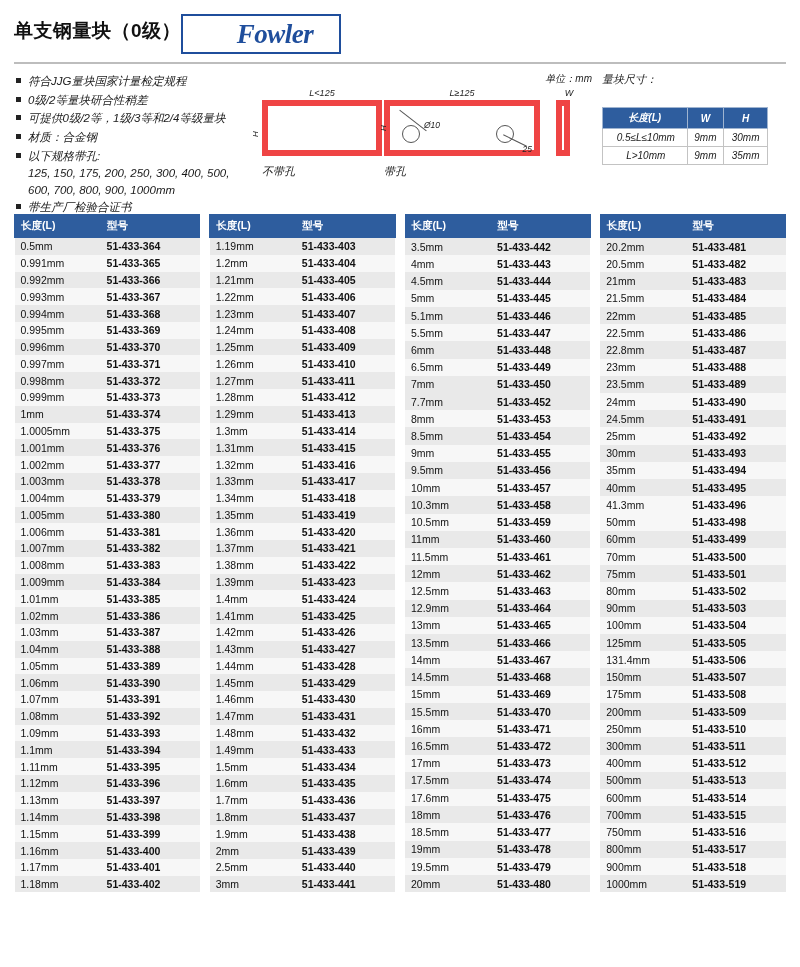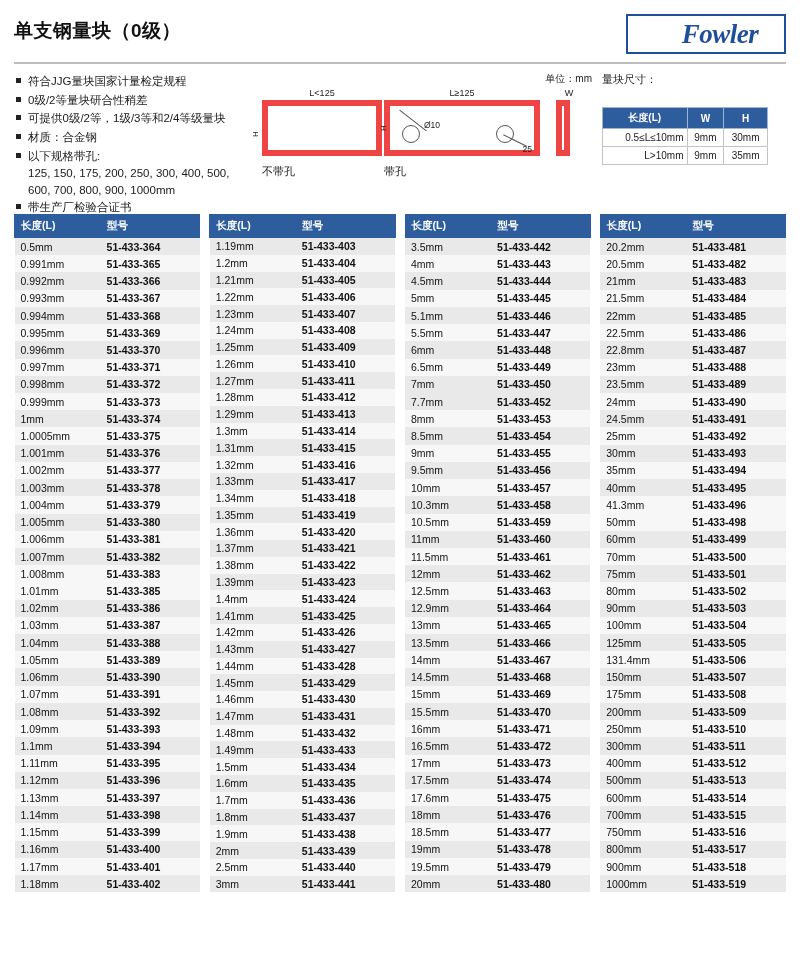--- a/index.html
+++ b/index.html
@@ -19,21 +19,21 @@
     position: relative;
     width: 800px;
     height: 967px;
     box-sizing: border-box;
     padding: 14px 14px 0 14px;
   }
 
   
   .header {
     display: flex;
-    justify-content: space-between;
+    justify-content: flex-start;
     align-items: flex-start;
     height: 46px;
   }
   .title {
     font-size: 19px;
     font-weight: bold;
     letter-spacing: 0.5px;
     color: #111;
     padding-top: 4px;
   }
@@ -61,20 +61,21 @@
     background: #bdbdbd;
     margin: 2px 0 8px 0;
   }
 
   
   .info-area {
     display: flex;
     align-items: flex-start;
     gap: 10px;
     height: 132px;
+    font-style: italic;
   }
   .bullets {
     width: 236px;
     font-size: 11.5px;
     line-height: 1.62;
     padding-left: 2px;
   }
   .bullets li {
     list-style: none;
     position: relative;
@@ -179,21 +180,21 @@
     font-weight: bold;
     border: 1px solid #9fb4d0;
     padding: 3px 2px;
   }
   .dim-table td {
     border: 1px solid #c3c3c3;
     padding: 3px 3px;
     text-align: center;
     background: #fff;
   }
-  .dim-table td.left { text-align: right; padding-left: 5px; }
+  .dim-table td.left { text-align: center; padding-left: 5px; }
 
   
   .tables {
     display: flex;
     gap: 9px;
     margin-top: 10px;
   }
   .tbl {
     border-collapse: collapse;
     width: 188px;
@@ -391,20 +392,24 @@
             <td class="col-b code">51-433-381</td>
           </tr>
           <tr class="odd">
             <td class="col-a">1.007mm</td>
             <td class="col-b code">51-433-382</td>
           </tr>
           <tr class="even">
             <td class="col-a">1.008mm</td>
             <td class="col-b code">51-433-383</td>
           </tr>
+          <tr class="odd">
+            <td class="col-a">1.009mm</td>
+            <td class="col-b code">51-433-384</td>
+          </tr>
           <tr class="even">
             <td class="col-a">1.01mm</td>
             <td class="col-b code">51-433-385</td>
           </tr>
           <tr class="odd">
             <td class="col-a">1.02mm</td>
             <td class="col-b code">51-433-386</td>
           </tr>
           <tr class="even">
             <td class="col-a">1.03mm</td>

